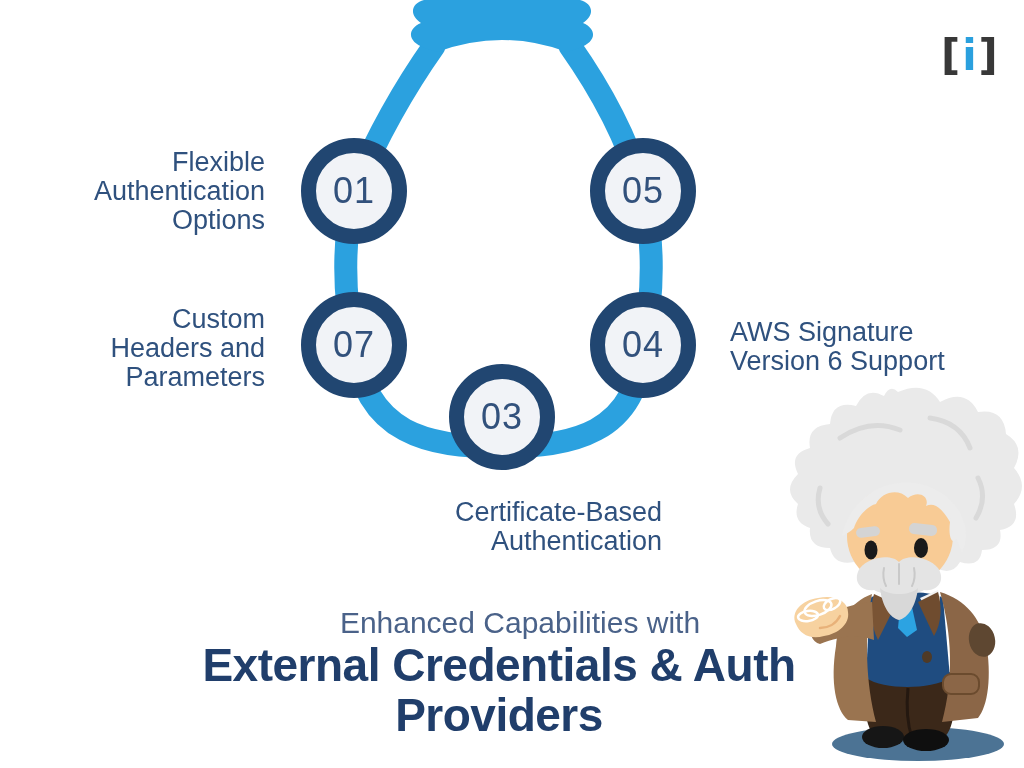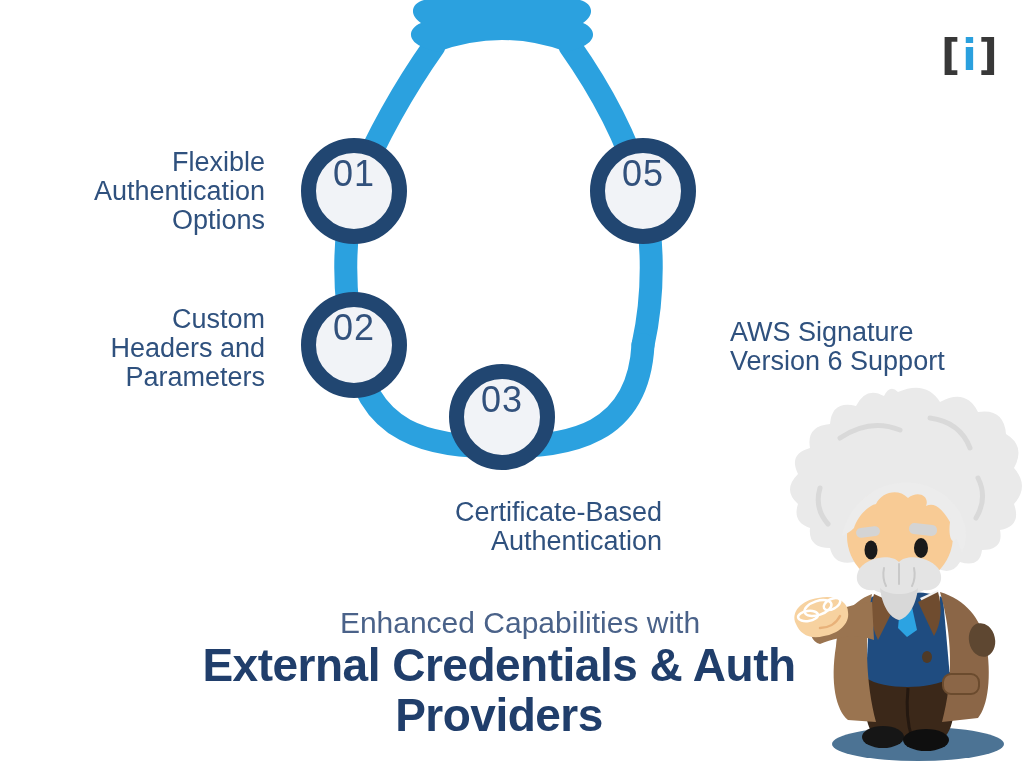--- a/index.html
+++ b/index.html
@@ -14,21 +14,21 @@
     background:var(--page_bg);
     font-family:"Liberation Sans", sans-serif;
   }
   svg{display:block;}
   #loop-svg{position:absolute;left:0;top:0;z-index:1;}
   .loop-stroke{fill:none;stroke:var(--loop_blue);stroke-width:23;stroke-linecap:round;}
   .loop-fill{fill:var(--loop_blue);}
   .stop{
     position:absolute;z-index:2;width:76px;height:76px;border-radius:50%;
     border:15px solid var(--ring_navy);background:var(--ring_inner);
-    display:flex;justify-content:center;
+    display:flex;align-items:center;justify-content:center;
   }
   .stop .num{
     font-size:36px;font-weight:400;color:var(--number_navy);letter-spacing:1px;
   }
   .step-label{
     position:absolute;z-index:2;font-size:27px;line-height:29px;
     color:var(--label_navy);white-space:pre-line;
   }
   .step-label.left{left:35px;width:230px;text-align:right;}
   .step-label.right{left:730px;width:290px;text-align:left;}
@@ -63,24 +63,27 @@
     <path class="loop-stroke" d="M643,191 C654,240 654,295 643,345"></path>
     <path class="loop-stroke" d="M354,345 C365,435 430,447 500,447 C570,447 638,435 643,345"></path>
     <path class="loop-fill" d="M424,0 C412,3 408,14 421,23 C407,29 407,42 425,48 L437,52
              Q502,28 567,52 L579,48 C597,42 597,29 583,23 C596,14 592,3 580,0 Z"></path>
   </svg>
 
   <div class="stop" style="left:301px;top:138px;">
     <span class="num">01</span>
   </div>
   <div class="stop" style="left:301px;top:292px;">
-    <span class="num">02</span>
+    <span class="num">07</span>
   </div>
   <div class="stop" style="left:449px;top:364px;">
     <span class="num">03</span>
+  </div>
+  <div class="stop" style="left:590px;top:292px;">
+    <span class="num">04</span>
   </div>
   <div class="stop" style="left:590px;top:138px;">
     <span class="num">05</span>
   </div>
 
   <div class="step-label left" style="top:148px;">Flexible
 Authentication
 Options</div>
   <div class="step-label left" style="top:305px;">Custom
 Headers and

